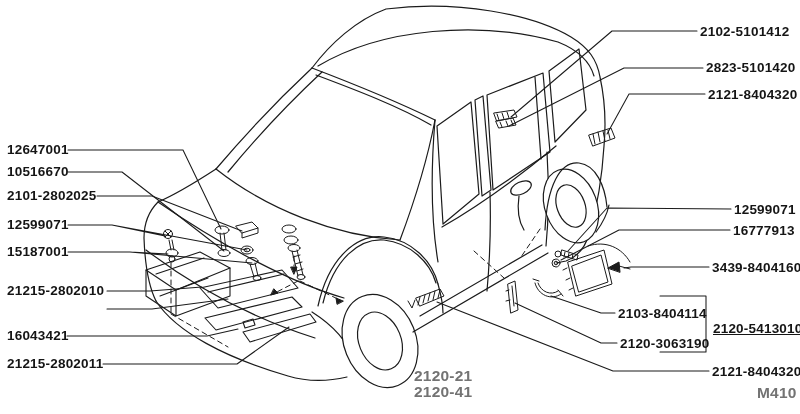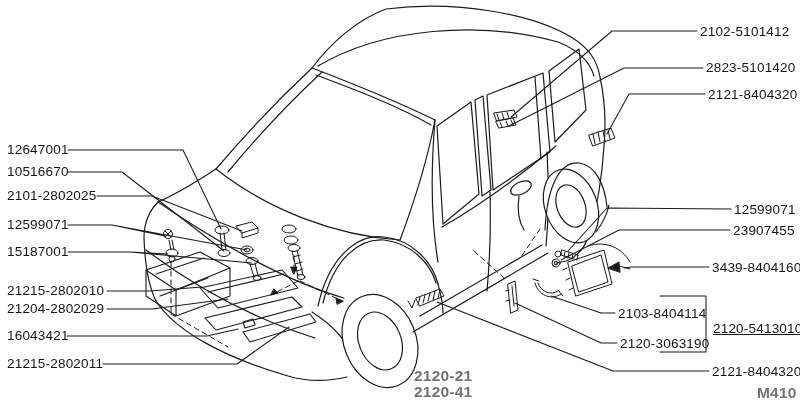--- a/index.html
+++ b/index.html
@@ -4,21 +4,21 @@
 <style>
   html,body{margin:0;padding:0;background:#e8e8e8;}
   .stage{
     position:relative;width:800px;height:414px;background:#ffffff;
     font-family:"Liberation Sans", sans-serif;overflow:hidden;
     outline:1px solid #cfcfcf;
   }
   .stage svg{position:absolute;left:0;top:0;}
   .lbl{
     position:absolute;font-size:13.5px;line-height:14px;color:#151515;
-    white-space:nowrap;letter-spacing:0.2px;font-weight:400;
+    white-space:nowrap;letter-spacing:0.2px;font-weight:700;
   }
   .lbl.und{text-decoration:underline;}
   .cap{
     position:absolute;font-size:15.5px;line-height:16px;color:#737373;
     font-weight:bold;white-space:nowrap;letter-spacing:0.2px;
   }
 </style>
 </head>
 <body>
 
@@ -201,29 +201,28 @@
       <path stroke-width="1.05" d="M660,296 L706,296 L706,352 L660,352"></path>
     </g>
   </svg>
 
   <div class="lbl" style="left:7px;top:143px">12647001</div>
   <div class="lbl" style="left:7px;top:165px">10516670</div>
   <div class="lbl" style="left:7px;top:189px">2101-2802025</div>
   <div class="lbl" style="left:7px;top:218px">12599071</div>
   <div class="lbl" style="left:7px;top:245px">15187001</div>
   <div class="lbl" style="left:7px;top:284px">21215-2802010</div>
-  <div class="lbl" style="left:7px;top:302px">21204-2802029</div>
   <div class="lbl" style="left:7px;top:329px">16043421</div>
   <div class="lbl" style="left:7px;top:357px">21215-2802011</div>
 
   <div class="lbl" style="left:700px;top:25px">2102-5101412</div>
   <div class="lbl" style="left:706px;top:61px">2823-5101420</div>
   <div class="lbl" style="left:708px;top:88px">2121-8404320</div>
   <div class="lbl" style="left:734px;top:203px">12599071</div>
-  <div class="lbl" style="left:733px;top:224px">23907455</div>
+  <div class="lbl" style="left:733px;top:224px">16777913</div>
   <div class="lbl" style="left:712px;top:261px">3439-8404160</div>
   <div class="lbl" style="left:618px;top:307px">2103-8404114</div>
   <div class="lbl und" style="left:713px;top:322px">2120-5413010</div>
   <div class="lbl" style="left:620px;top:337px">2120-3063190</div>
   <div class="lbl" style="left:712px;top:365px">2121-8404320</div>
 
   <div class="cap" style="left:414px;top:368px">2120-21</div>
   <div class="cap" style="left:414px;top:384px">2120-41</div>
   <div class="cap" style="left:757px;top:385px">М410</div>
 

